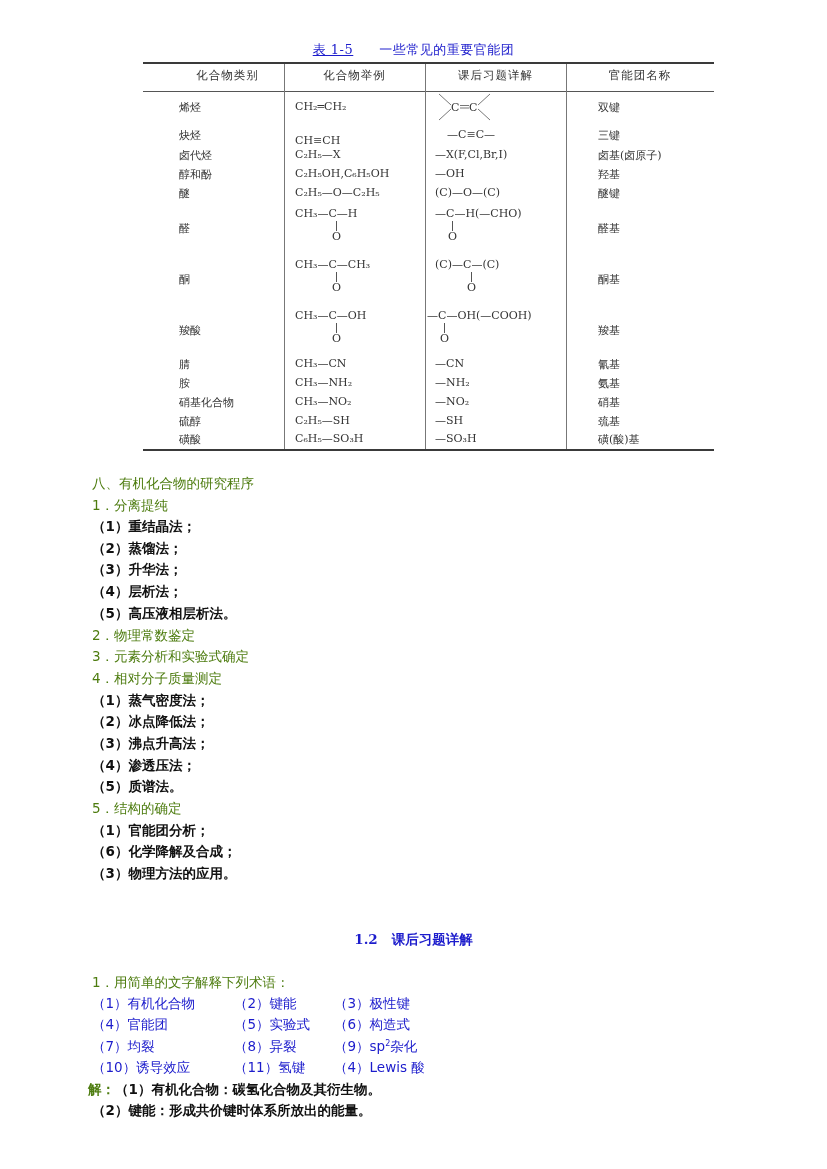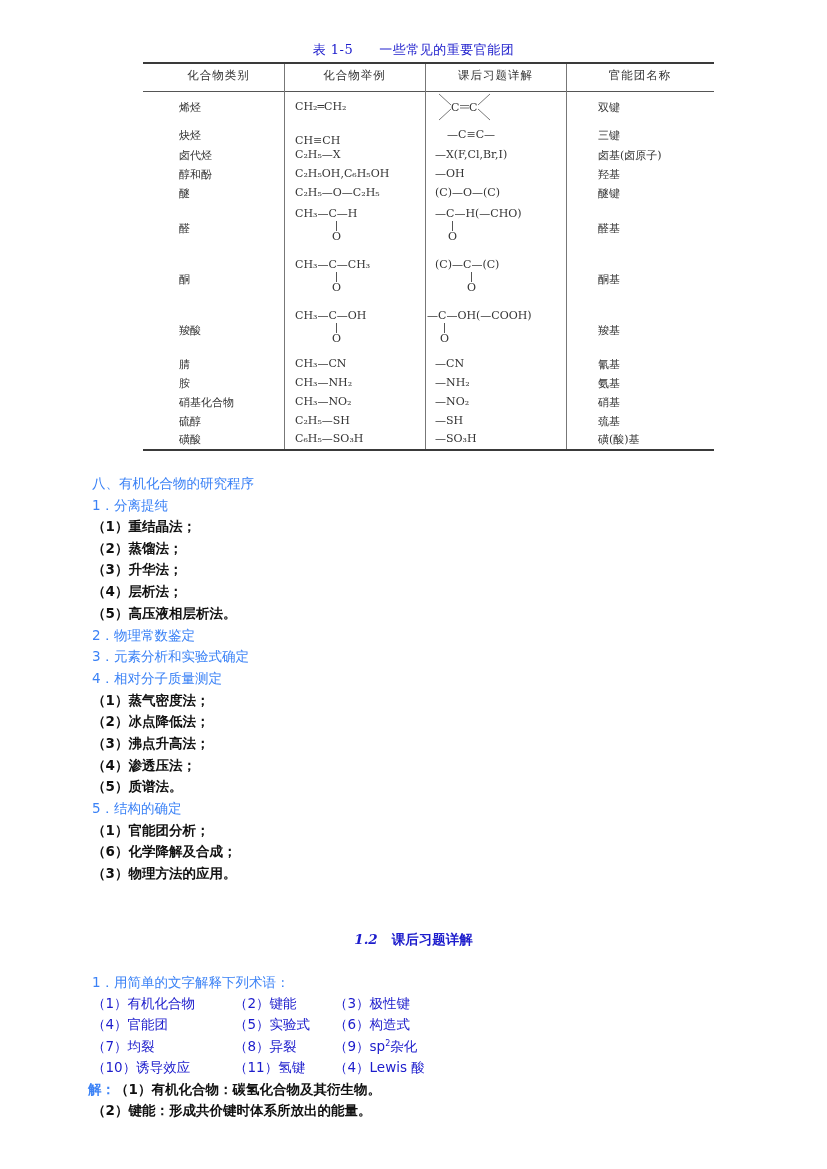--- a/index.html
+++ b/index.html
@@ -2,59 +2,59 @@
 <html><head>
 <meta charset="utf-8">
 <style>
   html, body { margin: 0; padding: 0; background: #ffffff; }
   body { width: 827px; height: 1169px; position: relative; overflow: hidden;
          font-family: "DejaVu Serif", "Liberation Serif", serif; color: #000; }
 
   
   .tbl-title { position: absolute; left: 0; width: 827px; top: 41px; text-align: center;
                font-size: 13px; color: #1c1ccc; letter-spacing: 0.5px; }
-  .tbl-title .num { margin-right: 26px; }
+  .tbl-title .num { margin-right: 26px; text-decoration: underline; }
   .tbl { position: absolute; left: 143px; top: 62px; width: 571px; height: 389px;
          font-family: "DejaVu Serif", serif; font-size: 11px; color: #333; }
   .tbl .rule-top { position: absolute; left: 0; right: 0; top: 0; height: 2px; background: #3a3a3a; }
   .tbl .rule-head { position: absolute; left: 0; right: 0; top: 29px; height: 1px; background: #555; }
   .tbl .rule-bot { position: absolute; left: 0; right: 0; bottom: 0; height: 2px; background: #3a3a3a; }
   .tbl .vline { position: absolute; top: 2px; bottom: 2px; width: 1px; background: #777; }
   .tbl .hcell { position: absolute; top: 6px; text-align: center; font-size: 11.5px; color: #333; letter-spacing: 1px; }
   .tbl .cell { position: absolute; white-space: nowrap; }
   .stack { position: absolute; white-space: nowrap; line-height: 12px; }
   .stack .bond { display: block; width: 1px; height: 10px; background: #555; margin-top: 1px; }
 
   
   .line { position: absolute; left: 92px; font-size: 13.5px; white-space: nowrap;
           font-family: "DejaVu Sans", sans-serif; }
-  .blue { color: #3b82f6; }
+  .blue { color: #4d7c0f; }
   .black { color: #111; font-weight: bold; }
   .sec-title { position: absolute; left: 0; width: 827px; top: 931px; text-align: center;
                font-size: 13.5px; font-weight: bold; color: #1c1ccc; font-family: "DejaVu Sans", sans-serif; }
-  .sec-title .n { margin-right: 14px; font-family: "DejaVu Serif", serif; font-style: italic; }
+  .sec-title .n { margin-right: 14px; font-family: "DejaVu Serif", serif; }
   .term { position: absolute; font-size: 13.5px; color: #1c1ccc; white-space: nowrap; font-family: "DejaVu Sans", sans-serif; }
   .term sup { font-size: 8px; }
 </style>
 </head>
 <body>
 
 <div class="tbl-title">
   <span class="num">表 1-5</span><span>一些常见的重要官能团</span>
 </div>
 
 <div class="tbl">
   <div class="rule-top"></div>
   <div class="rule-head"></div>
   <div class="rule-bot"></div>
   <div class="vline" style="left:141px"></div>
   <div class="vline" style="left:282px"></div>
   <div class="vline" style="left:423px"></div>
 
-  <div class="hcell" style="left:5px;width:141px">化合物类别</div>
+  <div class="hcell" style="left:14px;width:141px">化合物类别</div>
   <div class="hcell" style="left:141px;width:141px">化合物举例</div>
   <div class="hcell" style="left:282px;width:141px">课后习题详解</div>
   <div class="hcell" style="left:423px;width:148px">官能团名称</div>
 
   <div>
     <div class="cell" style="left:36px;top:38px">烯烃</div>
     <div class="cell" style="left:152px;top:38px">CH₂═CH₂</div>
     <div class="cell" style="left:292px;top:28px">
       <svg width="60" height="34" viewBox="0 0 60 34">
         <line x1="4" y1="4" x2="16" y2="15" stroke="#555" stroke-width="0.8"></line>

